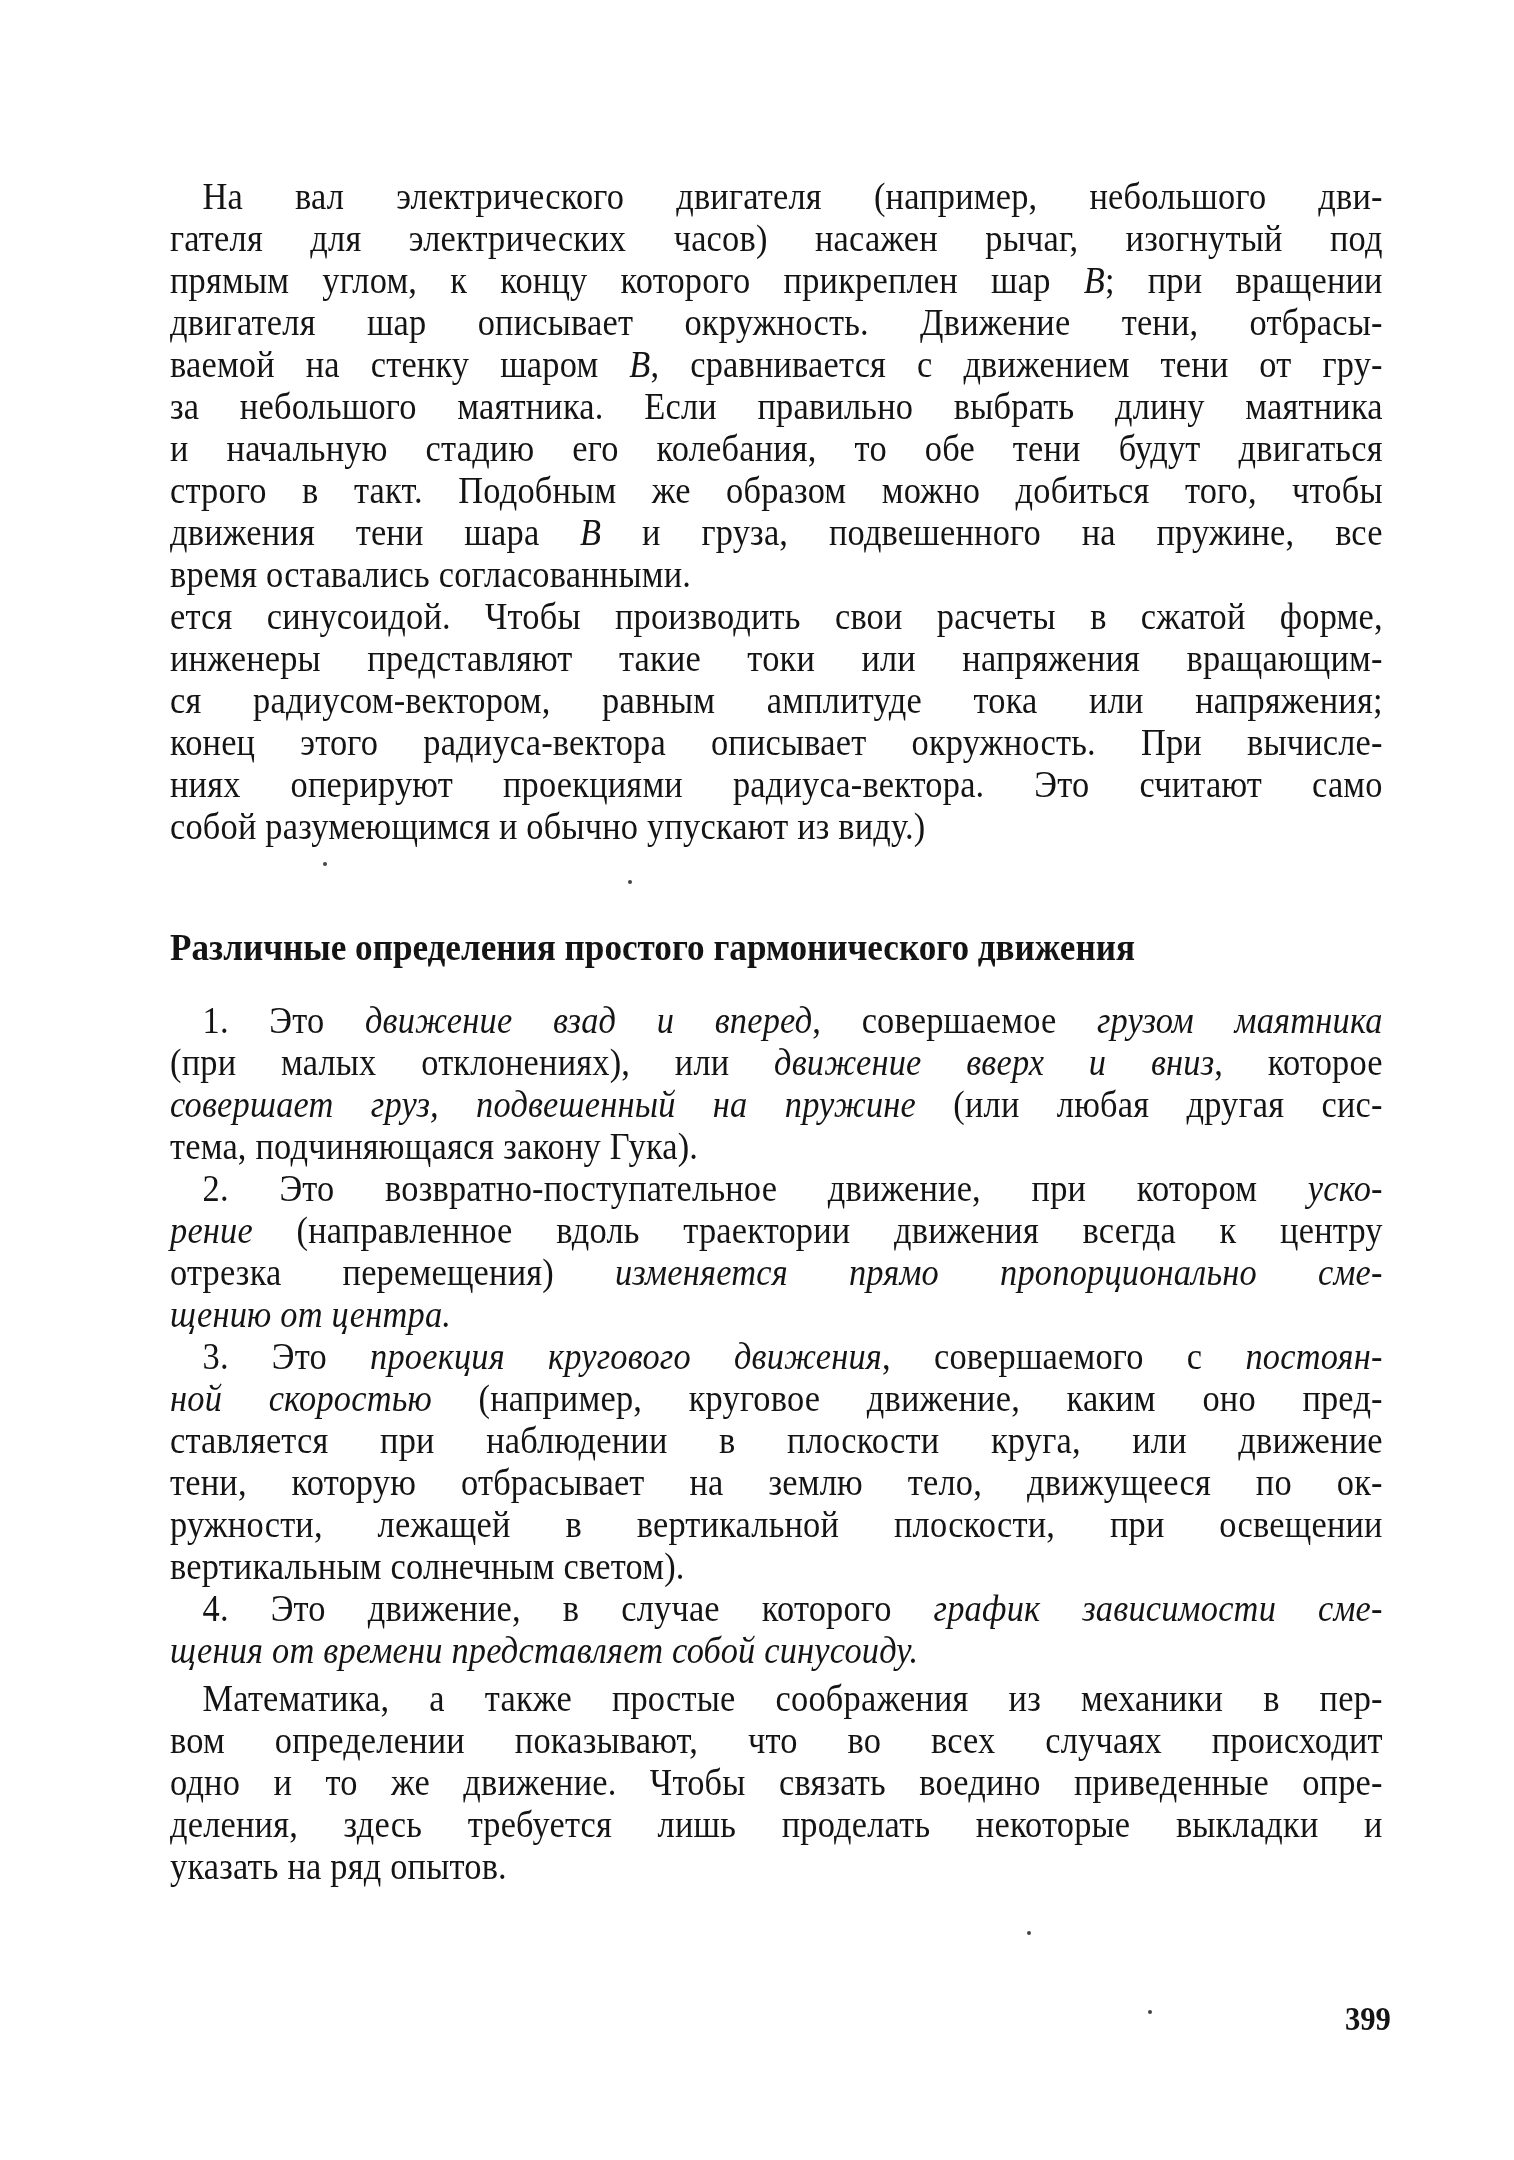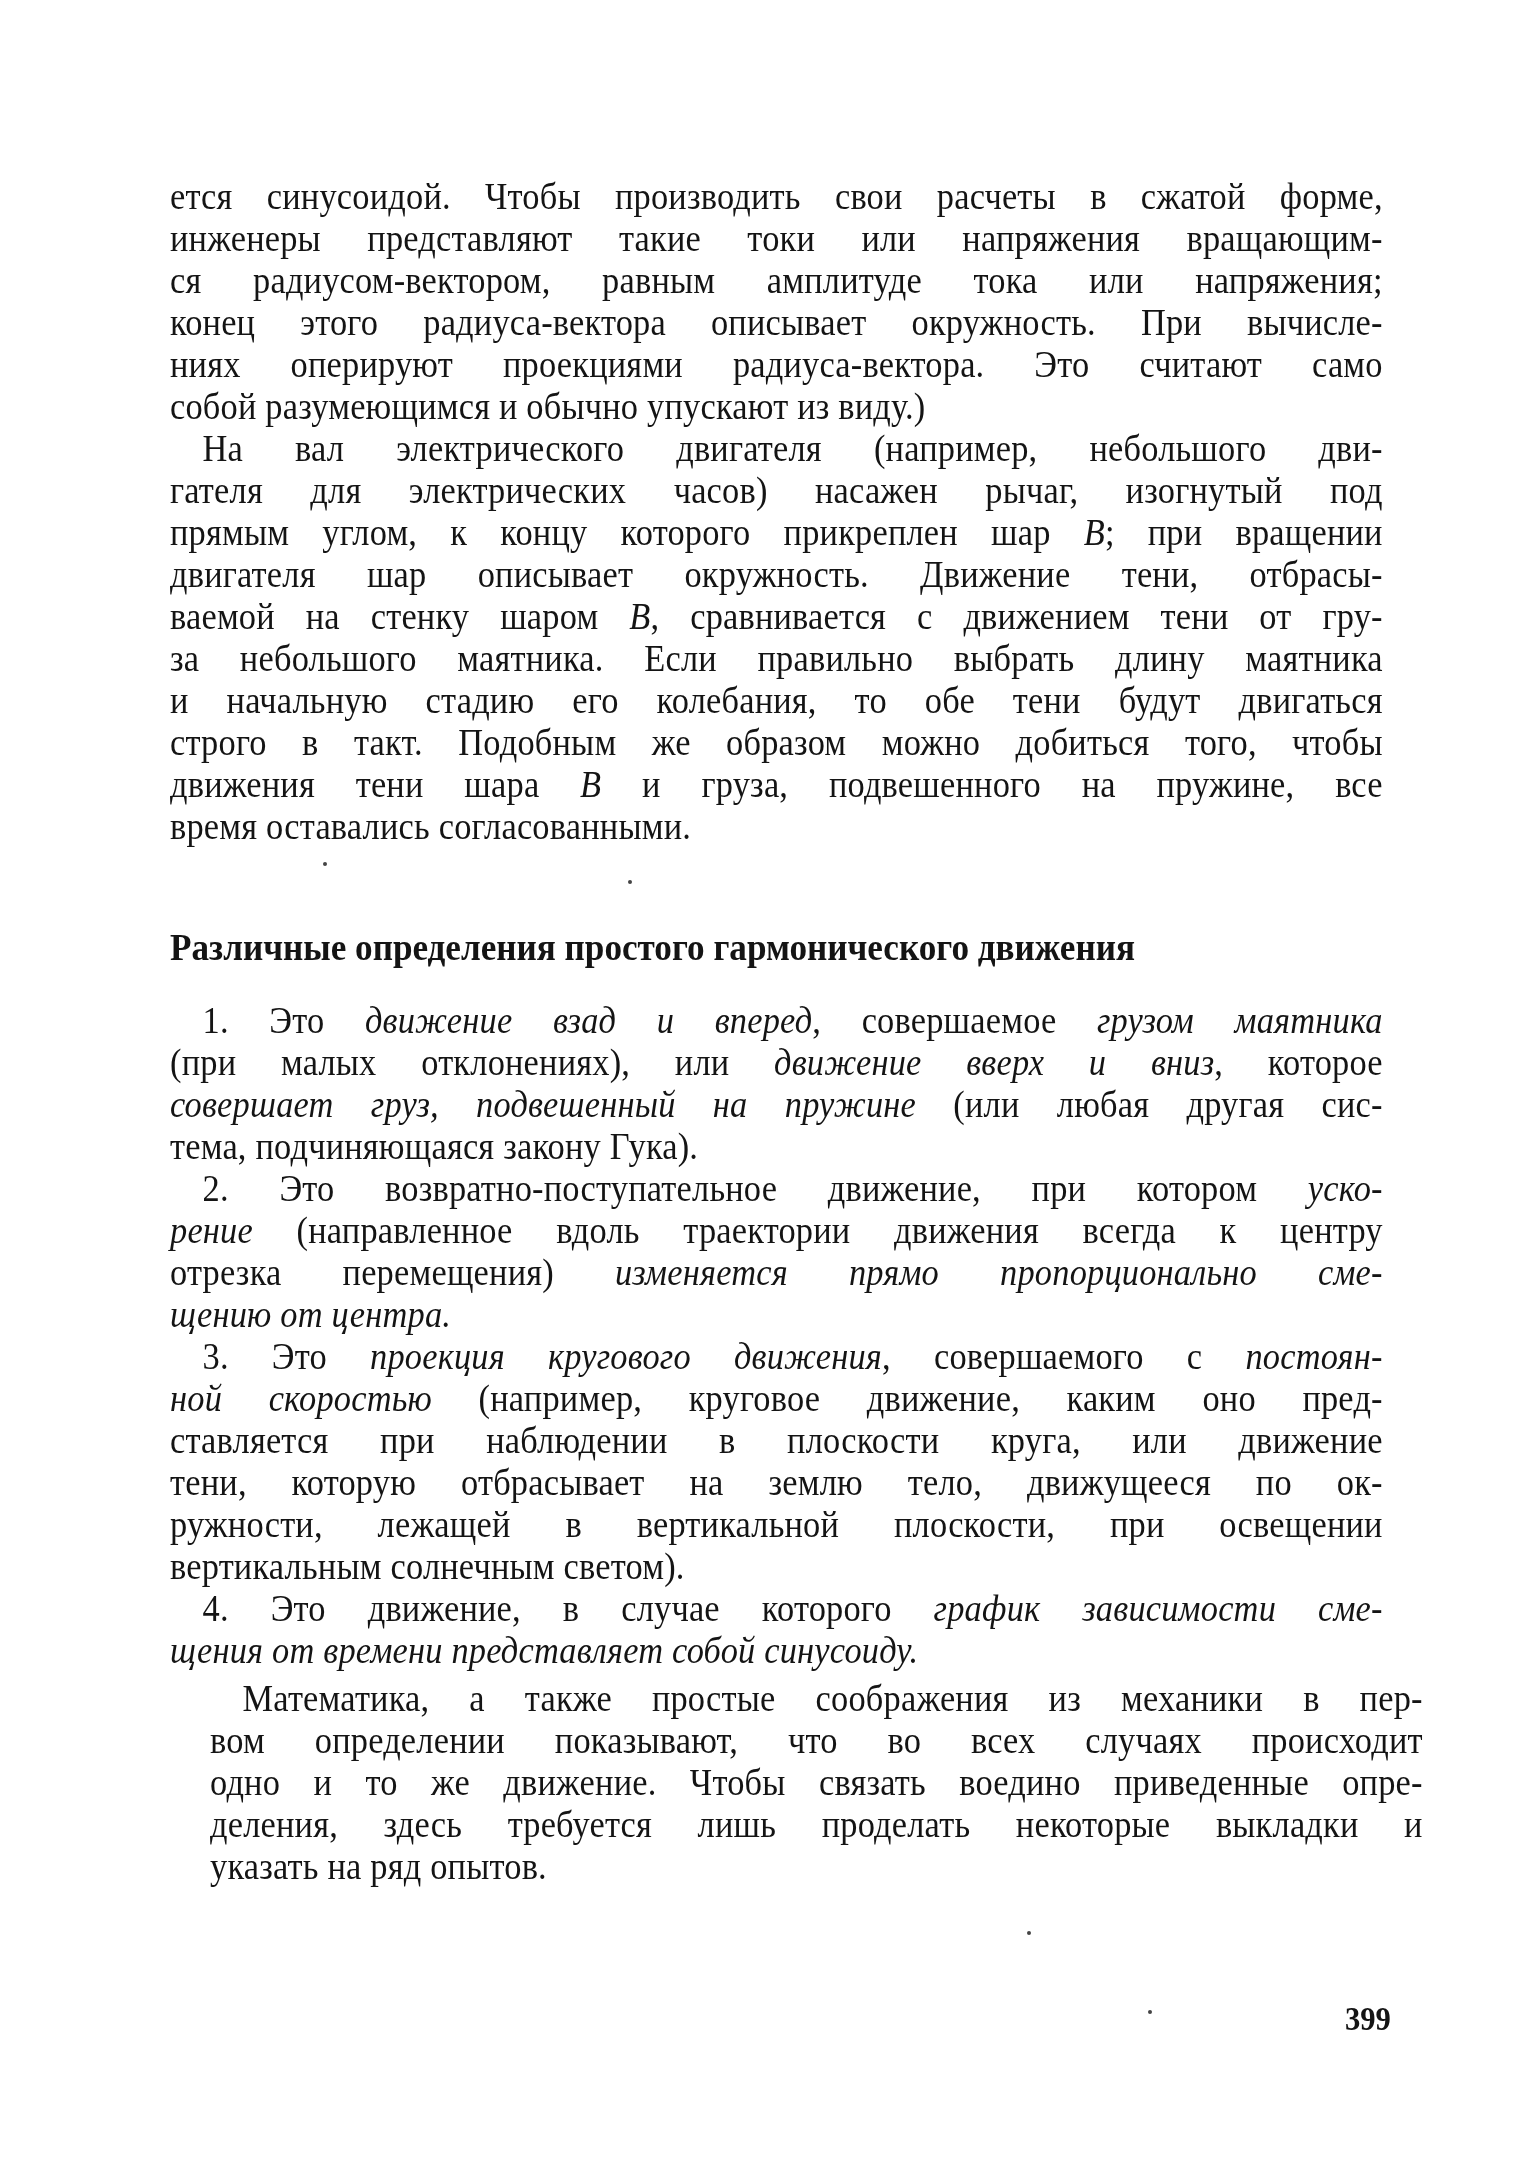--- a/index.html
+++ b/index.html
@@ -70,39 +70,39 @@
       background: #444;
       border-radius: 50%;
     }
   </style>
 </head>
 <body>
 
 <div class="page">
 
   <div>
-    <span class="line">ется синусоидой. Чтобы производить свои расчеты в сжатой форме,</span>
-    <span class="line">инженеры представляют такие токи или напряжения вращающим-</span>
-    <span class="line">ся радиусом-вектором, равным амплитуде тока или напряжения;</span>
-    <span class="line">конец этого радиуса-вектора описывает окружность. При вычисле-</span>
-    <span class="line">ниях оперируют проекциями радиуса-вектора. Это считают само</span>
-    <span class="line last">собой разумеющимся и обычно упускают из виду.)</span>
-  </div>
-
-  <div>
     <span class="line indent">На вал электрического двигателя (например, небольшого дви-</span>
     <span class="line">гателя для электрических часов) насажен рычаг, изогнутый под</span>
     <span class="line">прямым углом, к концу которого прикреплен шар <span class="it">B</span>; при вращении</span>
     <span class="line">двигателя шар описывает окружность. Движение тени, отбрасы-</span>
     <span class="line">ваемой на стенку шаром <span class="it">B</span>, сравнивается с движением тени от гру-</span>
     <span class="line">за небольшого маятника. Если правильно выбрать длину маятника</span>
     <span class="line">и начальную стадию его колебания, то обе тени будут двигаться</span>
     <span class="line">строго в такт. Подобным же образом можно добиться того, чтобы</span>
     <span class="line">движения тени шара <span class="it">B</span> и груза, подвешенного на пружине, все</span>
     <span class="line last">время оставались согласованными.</span>
+  </div>
+
+  <div>
+    <span class="line">ется синусоидой. Чтобы производить свои расчеты в сжатой форме,</span>
+    <span class="line">инженеры представляют такие токи или напряжения вращающим-</span>
+    <span class="line">ся радиусом-вектором, равным амплитуде тока или напряжения;</span>
+    <span class="line">конец этого радиуса-вектора описывает окружность. При вычисле-</span>
+    <span class="line">ниях оперируют проекциями радиуса-вектора. Это считают само</span>
+    <span class="line last">собой разумеющимся и обычно упускают из виду.)</span>
   </div>
 
   <div class="heading">Различные определения простого гармонического движения</div>
 
 
   <div id="definitions">
       <div>
         <span class="line indent"><span>1.</span> <span>Это </span><span class="it">движение взад и вперед</span><span>, совершаемое </span><span class="it">грузом маятника</span></span>
         <span class="line"><span>(при малых отклонениях), или </span><span class="it">движение вверх и вниз</span><span>, которое</span></span>
         <span class="line"><span class="it">совершает груз, подвешенный на пружине</span><span> (или любая другая сис-</span></span>
@@ -121,21 +121,21 @@
         <span class="line"><span>тени, которую отбрасывает на землю тело, движущееся по ок-</span></span>
         <span class="line"><span>ружности, лежащей в вертикальной плоскости, при освещении</span></span>
         <span class="line last"><span>вертикальным солнечным светом).</span></span>
       </div>
       <div>
         <span class="line indent"><span>4.</span> <span>Это движение, в случае которого </span><span class="it">график зависимости сме-</span></span>
         <span class="line last"><span class="it">щения от времени представляет собой синусоиду.</span></span>
       </div>
     </div>
 
-  <div style="margin-top:6px;margin-left:40px;">
+  <div style="margin-top:6px;">
     <span class="line indent">Математика, а также простые соображения из механики в пер-</span>
     <span class="line">вом определении показывают, что во всех случаях происходит</span>
     <span class="line">одно и то же движение. Чтобы связать воедино приведенные опре-</span>
     <span class="line">деления, здесь требуется лишь проделать некоторые выкладки и</span>
     <span class="line last">указать на ряд опытов.</span>
   </div>
 </div>
 
 <div class="page-number">399</div>
 

